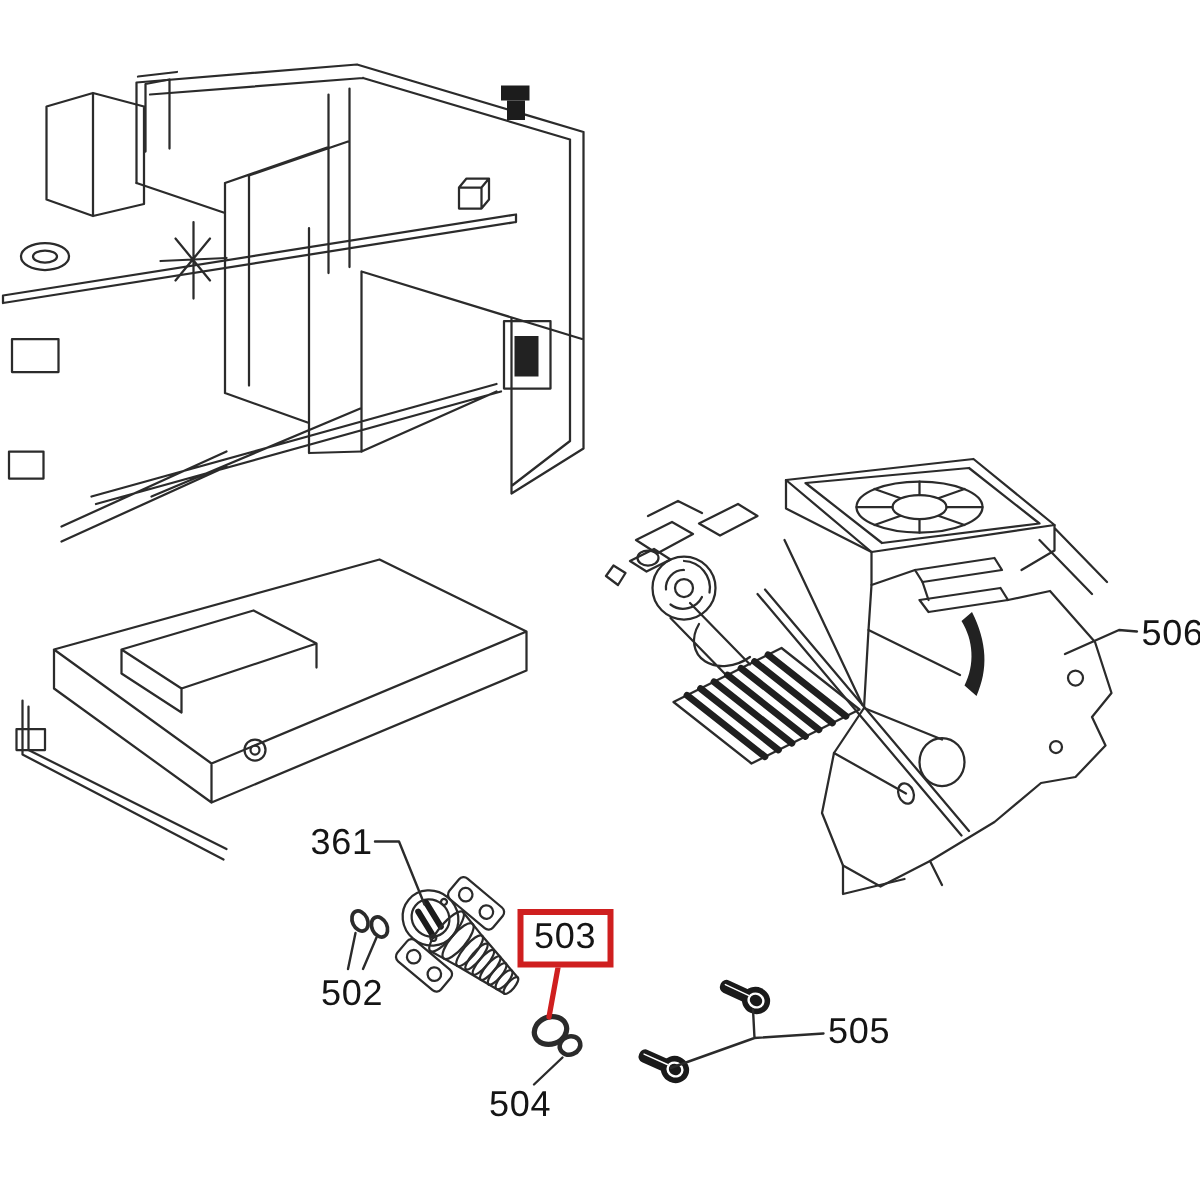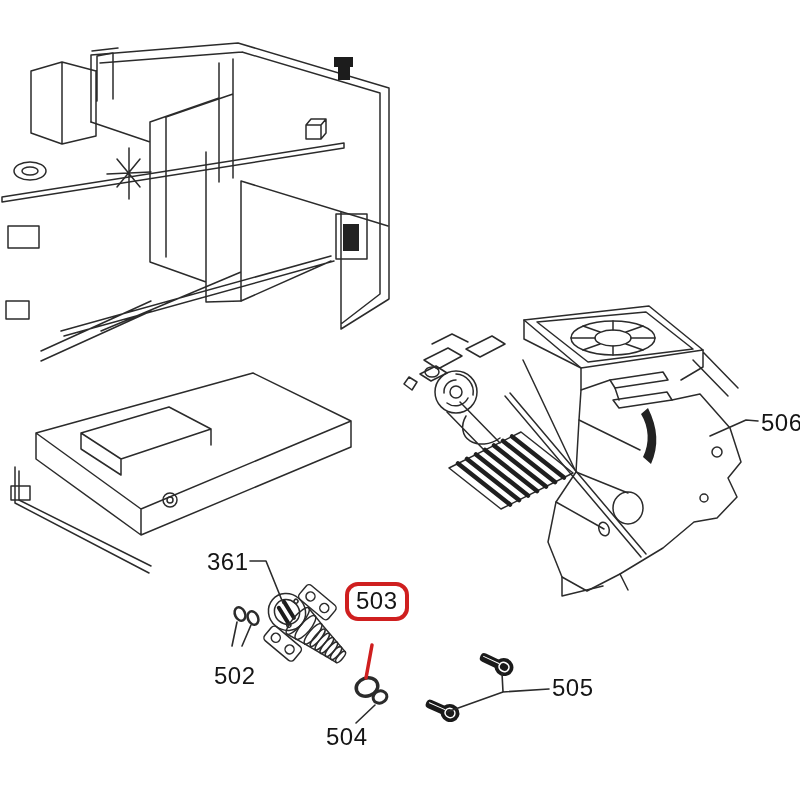--- a/index.html
+++ b/index.html
@@ -171,23 +171,23 @@
       <path d="M237,622 L232,646 M251,625 L242,646"></path>
       <path d="M356,723 L375,705"></path>
       <path d="M549,689 L503,692 L447,712 M503,692 L502,673"></path>
       <path d="M758,421 L746,420 L710,436"></path>
     </g>
     <path d="M372,645 L366,678" stroke="#cf1f1f" stroke-width="3.5"></path>
   </g>
 </svg>
 
 <div class="part-label" style="left:207px;top:550px;">361</div>
-<div class="part-label" style="left:214px;top:651px;margin-top:13px;">502</div>
+<div class="part-label" style="left:214px;top:651px;">502</div>
 
-<div class="highlight-box" style="left:345px;top:582px;border-radius:13px;">
+<div class="highlight-box" style="left:345px;top:606px;">
   <div class="part-label">503</div>
 </div>
 
 <div class="part-label" style="left:326px;top:725px;text-align:right;">504</div>
 <div class="part-label" style="left:552px;top:676px;text-align:right;">505</div>
 <div class="part-label" style="left:761px;top:411px;">506</div>
 
 </div>
 
 </body></html>

